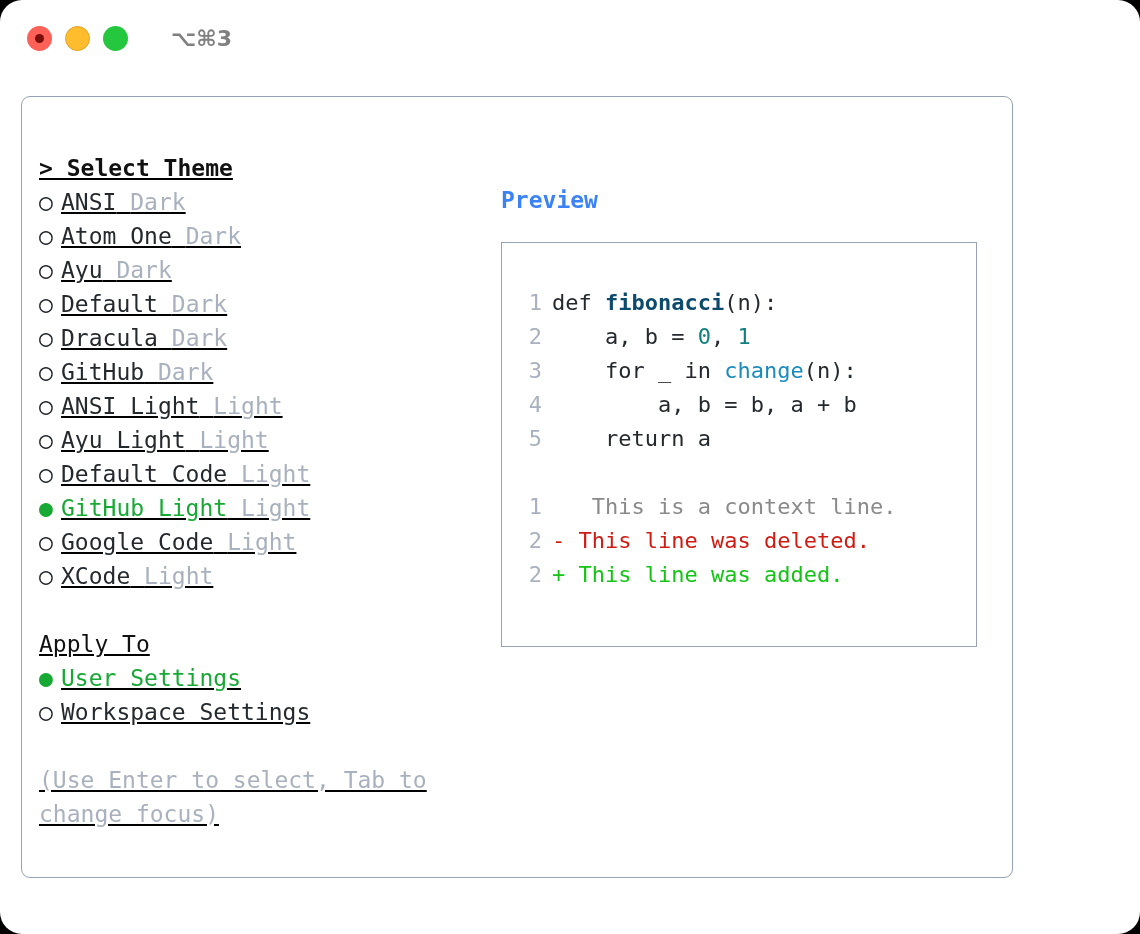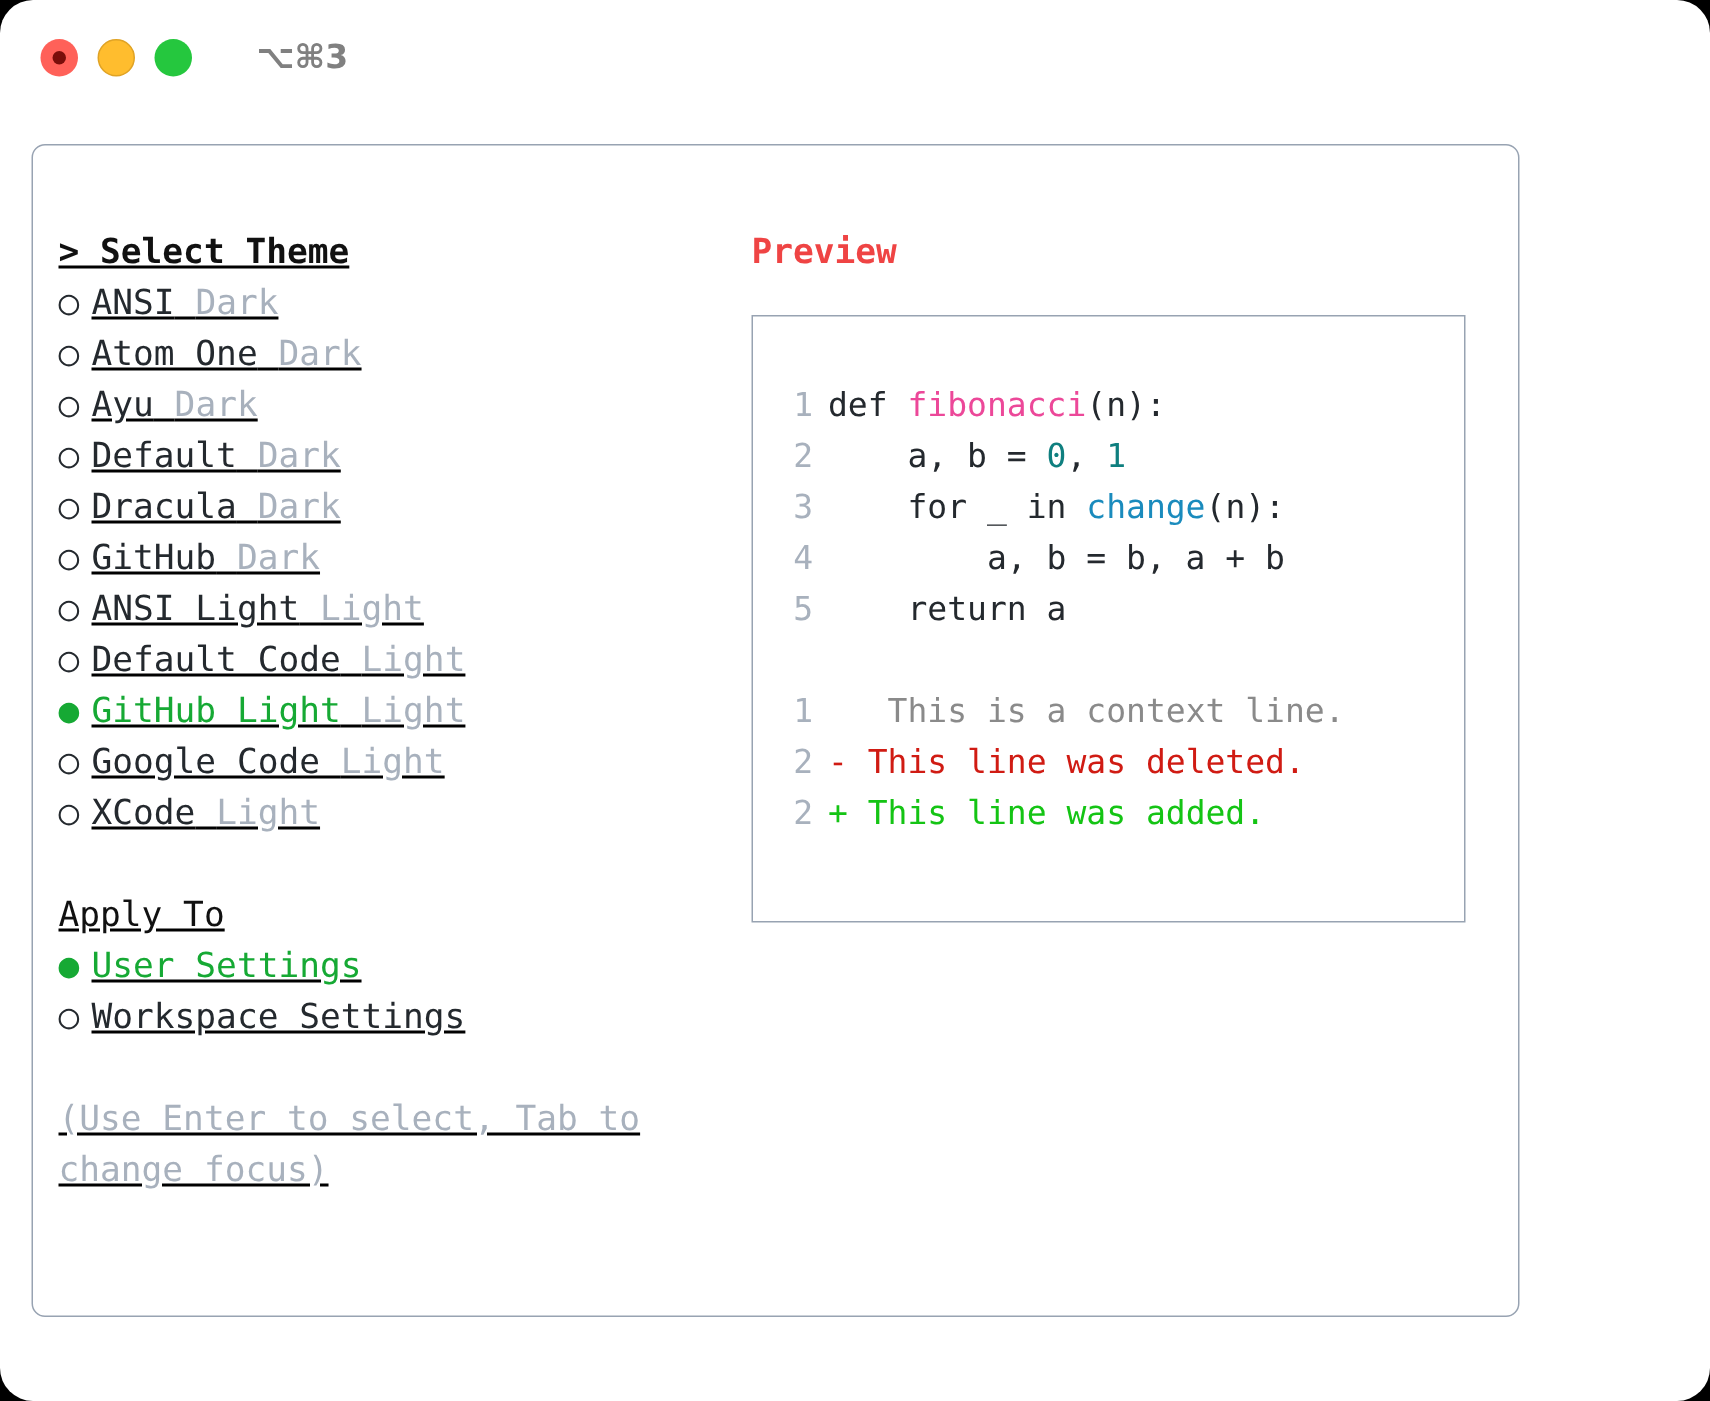--- a/index.html
+++ b/index.html
@@ -155,22 +155,23 @@
   
   .right-col {
     position: absolute;
     left: 479px;
     top: 54px;
     width: 495px;
   }
   .preview-label {
     font-size: 23px;
     line-height: 34px;
-    color: #ef4444;
+    color: #3b82f6;
     font-weight: bold;
+    margin-top: 32px;
   }
   .preview-box {
     margin-top: 25px;
     width: 476px;
     height: 405px;
     border: 1.5px solid #98a3b2;
     box-sizing: border-box;
     background: #ffffff;
     position: relative;
   }
@@ -186,21 +187,21 @@
     white-space: pre;
     color: #24292e;
   }
   .lineno {
     display: inline-block;
     width: 28px;
     text-align: right;
     color: #a8b1bd;
     margin-right: 10px;
   }
-  .tok-func   { color: #ec4899; }
+  .tok-func   { color: #0c4a6e; font-weight: bold; }
   .tok-num    { color: #0f7f7f; }
   .tok-builtin{ color: #1a8bbd; }
   .tok-plain  { color: #24292e; }
 
   .diff-gap { height: 34px; }
   .diff-ctx { color: #8a8a8a; }
   .diff-del { color: #d01b13; }
   .diff-add { color: #14c414; }
 </style>
 </head>
@@ -227,20 +228,21 @@
         <div class="section-head">&gt; Select Theme</div>
 
         <div id="theme-list">
             <div class="opt-row"><span class="bullet">○</span><span class="opt-name">ANSI</span> <span class="opt-tag">Dark</span></div>
             <div class="opt-row"><span class="bullet">○</span><span class="opt-name">Atom One</span> <span class="opt-tag">Dark</span></div>
             <div class="opt-row"><span class="bullet">○</span><span class="opt-name">Ayu</span> <span class="opt-tag">Dark</span></div>
             <div class="opt-row"><span class="bullet">○</span><span class="opt-name">Default</span> <span class="opt-tag">Dark</span></div>
             <div class="opt-row"><span class="bullet">○</span><span class="opt-name">Dracula</span> <span class="opt-tag">Dark</span></div>
             <div class="opt-row"><span class="bullet">○</span><span class="opt-name">GitHub</span> <span class="opt-tag">Dark</span></div>
             <div class="opt-row"><span class="bullet">○</span><span class="opt-name">ANSI Light</span> <span class="opt-tag">Light</span></div>
+            <div class="opt-row"><span class="bullet">○</span><span class="opt-name">Ayu Light</span> <span class="opt-tag">Light</span></div>
             <div class="opt-row"><span class="bullet">○</span><span class="opt-name">Default Code</span> <span class="opt-tag">Light</span></div>
             <div class="opt-row"><span class="bullet bullet-filled">●</span><span class="opt-name selected">GitHub Light</span> <span class="opt-tag">Light</span></div>
             <div class="opt-row"><span class="bullet">○</span><span class="opt-name">Google Code</span> <span class="opt-tag">Light</span></div>
             <div class="opt-row"><span class="bullet">○</span><span class="opt-name">XCode</span> <span class="opt-tag">Light</span></div>
           </div>
 
         <div class="spacer-block"></div>
 
         <div class="section-head plain">Apply To</div>
 

